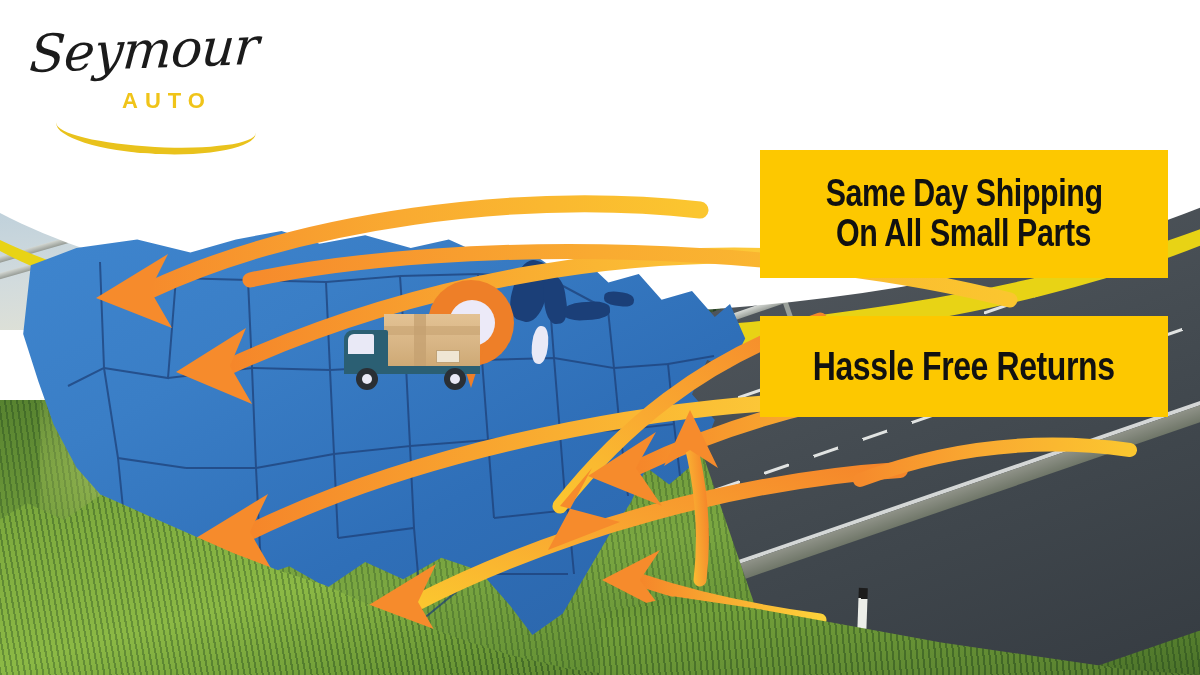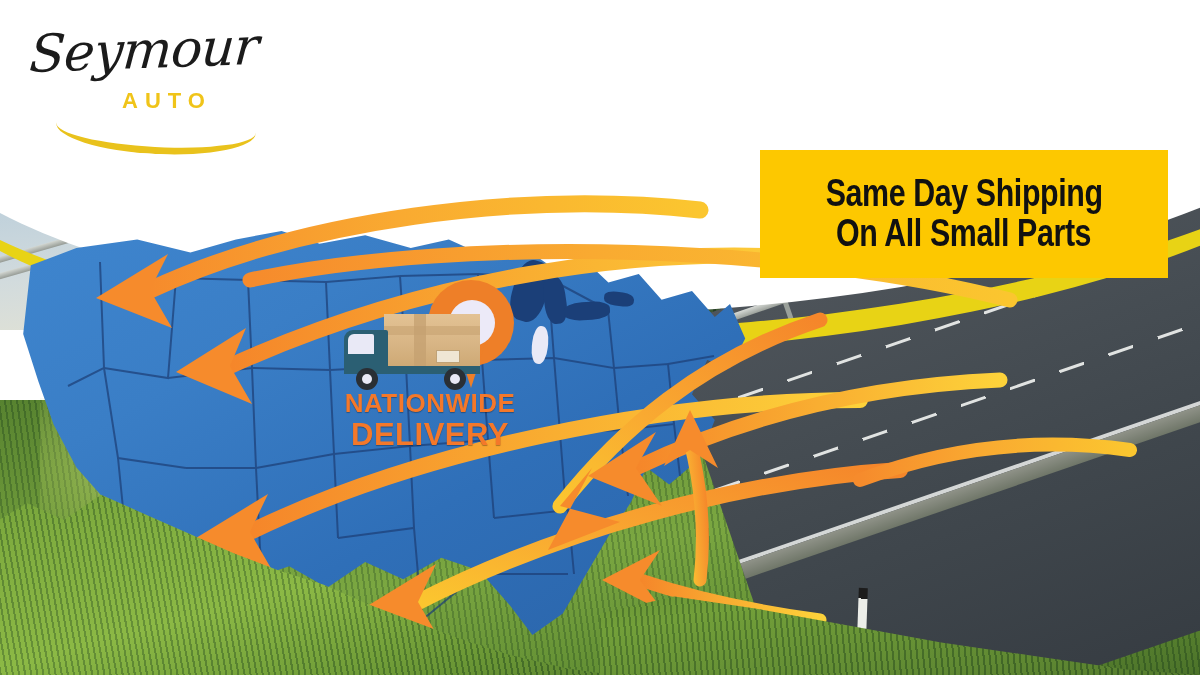--- a/index.html
+++ b/index.html
@@ -453,26 +453,25 @@
       <div class="tr-cab"></div>
       <div class="tr-window"></div>
       <div class="tr-base"></div>
       <div class="wheel w1">
           <i></i>
         </div>
       <div class="wheel w2">
           <i></i>
         </div>
     </div>
-    <div class="badge-text">
-      <div class="bt1">NATIONWIDE</div>
-      <div class="bt2">DELIVERY</div>
-    </div>
   </div>
 
   <div class="feature" id="feature-1">
     <span class="ln">Same Day Shipping</span>
     <span class="ln">On All Small Parts</span>
   </div>
 
+  <div class="feature" id="feature-2">
+    <span class="ln">Hassle Free Returns</span>
+  </div>
 
 
 </div>
 
 </body></html>

